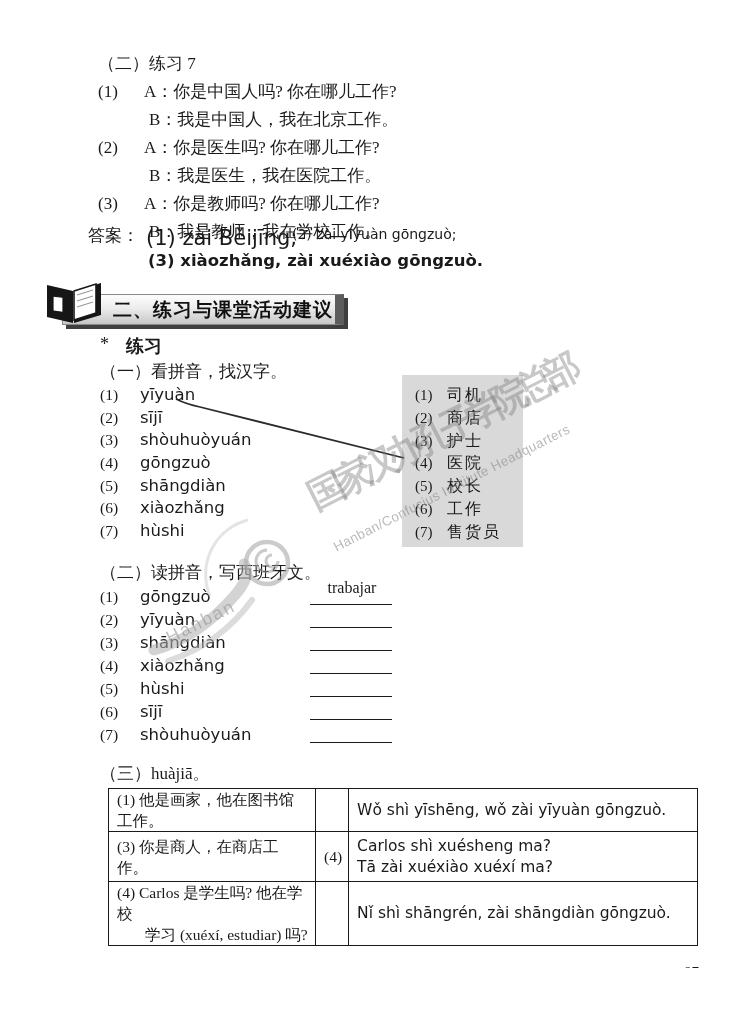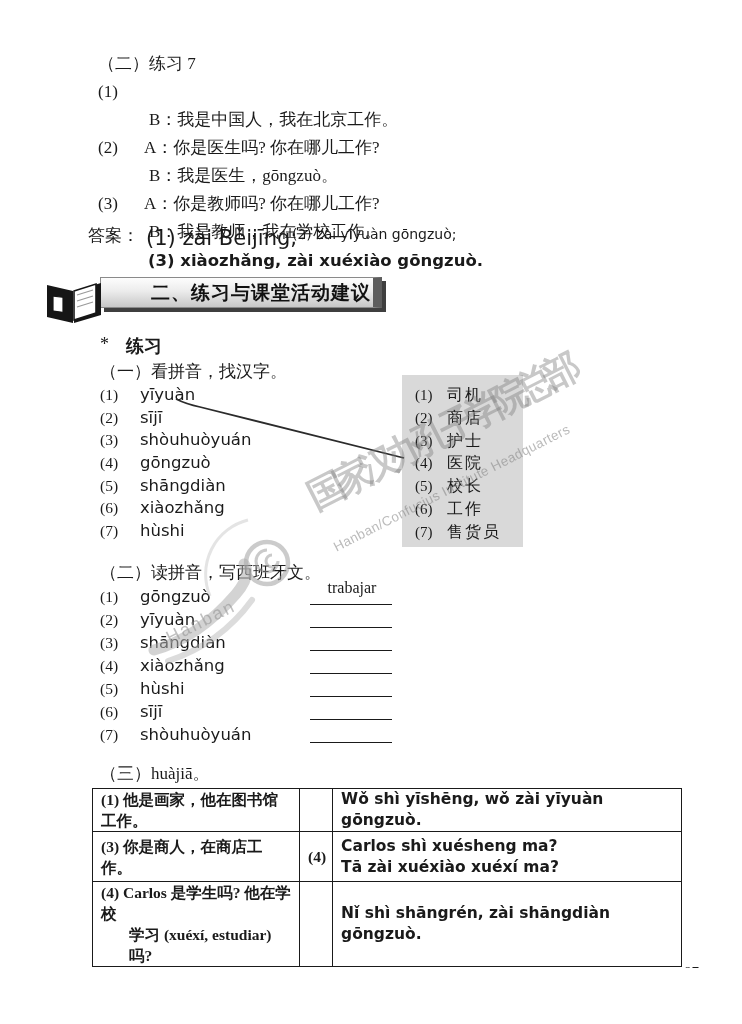--- a/index.html
+++ b/index.html
@@ -18,25 +18,24 @@
 
   
   .ansblock{position:absolute;left:88px;top:224px;width:600px;font-size:17px;}
   .ans-label{position:absolute;left:0;top:0;text-align:right;}
   .ans-1{position:absolute;left:58px;top:2px;font-size:21px;}
   .ans-2{position:absolute;left:204px;top:2px;font-size:14px;}
   .ans-3{position:absolute;left:60px;top:27px;font-size:16.5px;font-weight:bold;}
 
   
   .secbar{
-    position:absolute;left:62px;top:277px;width:272px;height:29px;
+    position:absolute;left:62px;top:294px;width:272px;height:29px;
     background:linear-gradient(180deg,#fdfdfd 0%,#ececec 45%,#c7c7c7 100%);
     border:1px solid #8a8a8a;border-right:9px solid #5d5d5d;
     box-shadow:4px 4px 0 #3f3f3f;
-    margin-left:38px;
   }
   .secbar-title{
     position:absolute;left:50px;top:0;height:29px;line-height:29px;
     font-family:"Liberation Sans",sans-serif;font-weight:bold;font-size:19px;
     letter-spacing:1px;color:#111;white-space:nowrap;
   }
   .bookicon{position:absolute;left:44px;top:276px;width:60px;height:50px;z-index:4;}
 
   
   .prac-title{position:absolute;left:100px;top:334px;font-size:18px;font-weight:bold;display:flex;}
@@ -61,21 +60,21 @@
   .ex2-row{height:23px;line-height:23px;display:flex;}
   .ex2-row .num{width:40px;flex:0 0 40px;font-size:15.5px;font-family:"Liberation Serif",serif;}
   .ex2-row .word{font-size:16.5px;}
   .blank{position:absolute;left:310px;width:82px;height:0;border-bottom:1.6px solid #1a1a1a;}
   .trabajar{position:absolute;left:312px;top:579px;width:80px;text-align:center;font-size:16px;}
 
   .ex3-head{position:absolute;left:100px;top:762px;font-size:17px;}
 
   
   table.match{
-    position:absolute;left:92px;top:788px;border-collapse:collapse;table-layout:fixed;font-weight:bold;
+    position:absolute;left:108px;top:788px;border-collapse:collapse;table-layout:fixed;
   }
   table.match td{
     border:1.6px solid #1a1a1a;vertical-align:middle;padding:0 6px 0 8px;
   }
   td.c1{width:192px;font-size:15.5px;}
   td.c2{width:18px;text-align:center;font-size:15.5px;padding:0;}
   td.c3{width:334px;}
   .pyline{font-family:"DejaVu Sans",sans-serif;font-size:15.5px;line-height:21px;}
   .cnline{line-height:21px;}
   tr.r1{height:33px;} tr.r2{height:34px;} tr.r3{height:50px;} tr.r4{height:50px;}
@@ -107,32 +106,33 @@
   <svg class="matchline-svg" viewBox="0 0 742 1024">
     <path d="M176,399 Q186,404 200,407 L404,458" fill="none" stroke="#2b2b2b" stroke-width="1.7"></path>
   </svg>
 
   <div class="dlg cn">
     <div class="dlg-line">
       <span>（二）练习 7</span>
     </div>
     <div class="dlg-line">
       <span class="dlg-num">(1)</span>
+      <span>A：你是中国人吗? 你在哪儿工作?</span>
     </div>
     <div class="dlg-line">
       <span class="dlg-num"></span>
       <span class="dlg-b">B：我是中国人，我在北京工作。</span>
     </div>
     <div class="dlg-line">
       <span class="dlg-num">(2)</span>
       <span>A：你是医生吗? 你在哪儿工作?</span>
     </div>
     <div class="dlg-line">
       <span class="dlg-num"></span>
-      <span class="dlg-b">B：我是医生，gōngzuò。</span>
+      <span class="dlg-b">B：我是医生，我在医院工作。</span>
     </div>
     <div class="dlg-line">
       <span class="dlg-num">(3)</span>
       <span>A：你是教师吗? 你在哪儿工作?</span>
     </div>
     <div class="dlg-line">
       <span class="dlg-num"></span>
       <span class="dlg-b">B：我是教师，我在学校工作。</span>
     </div>
   </div>

